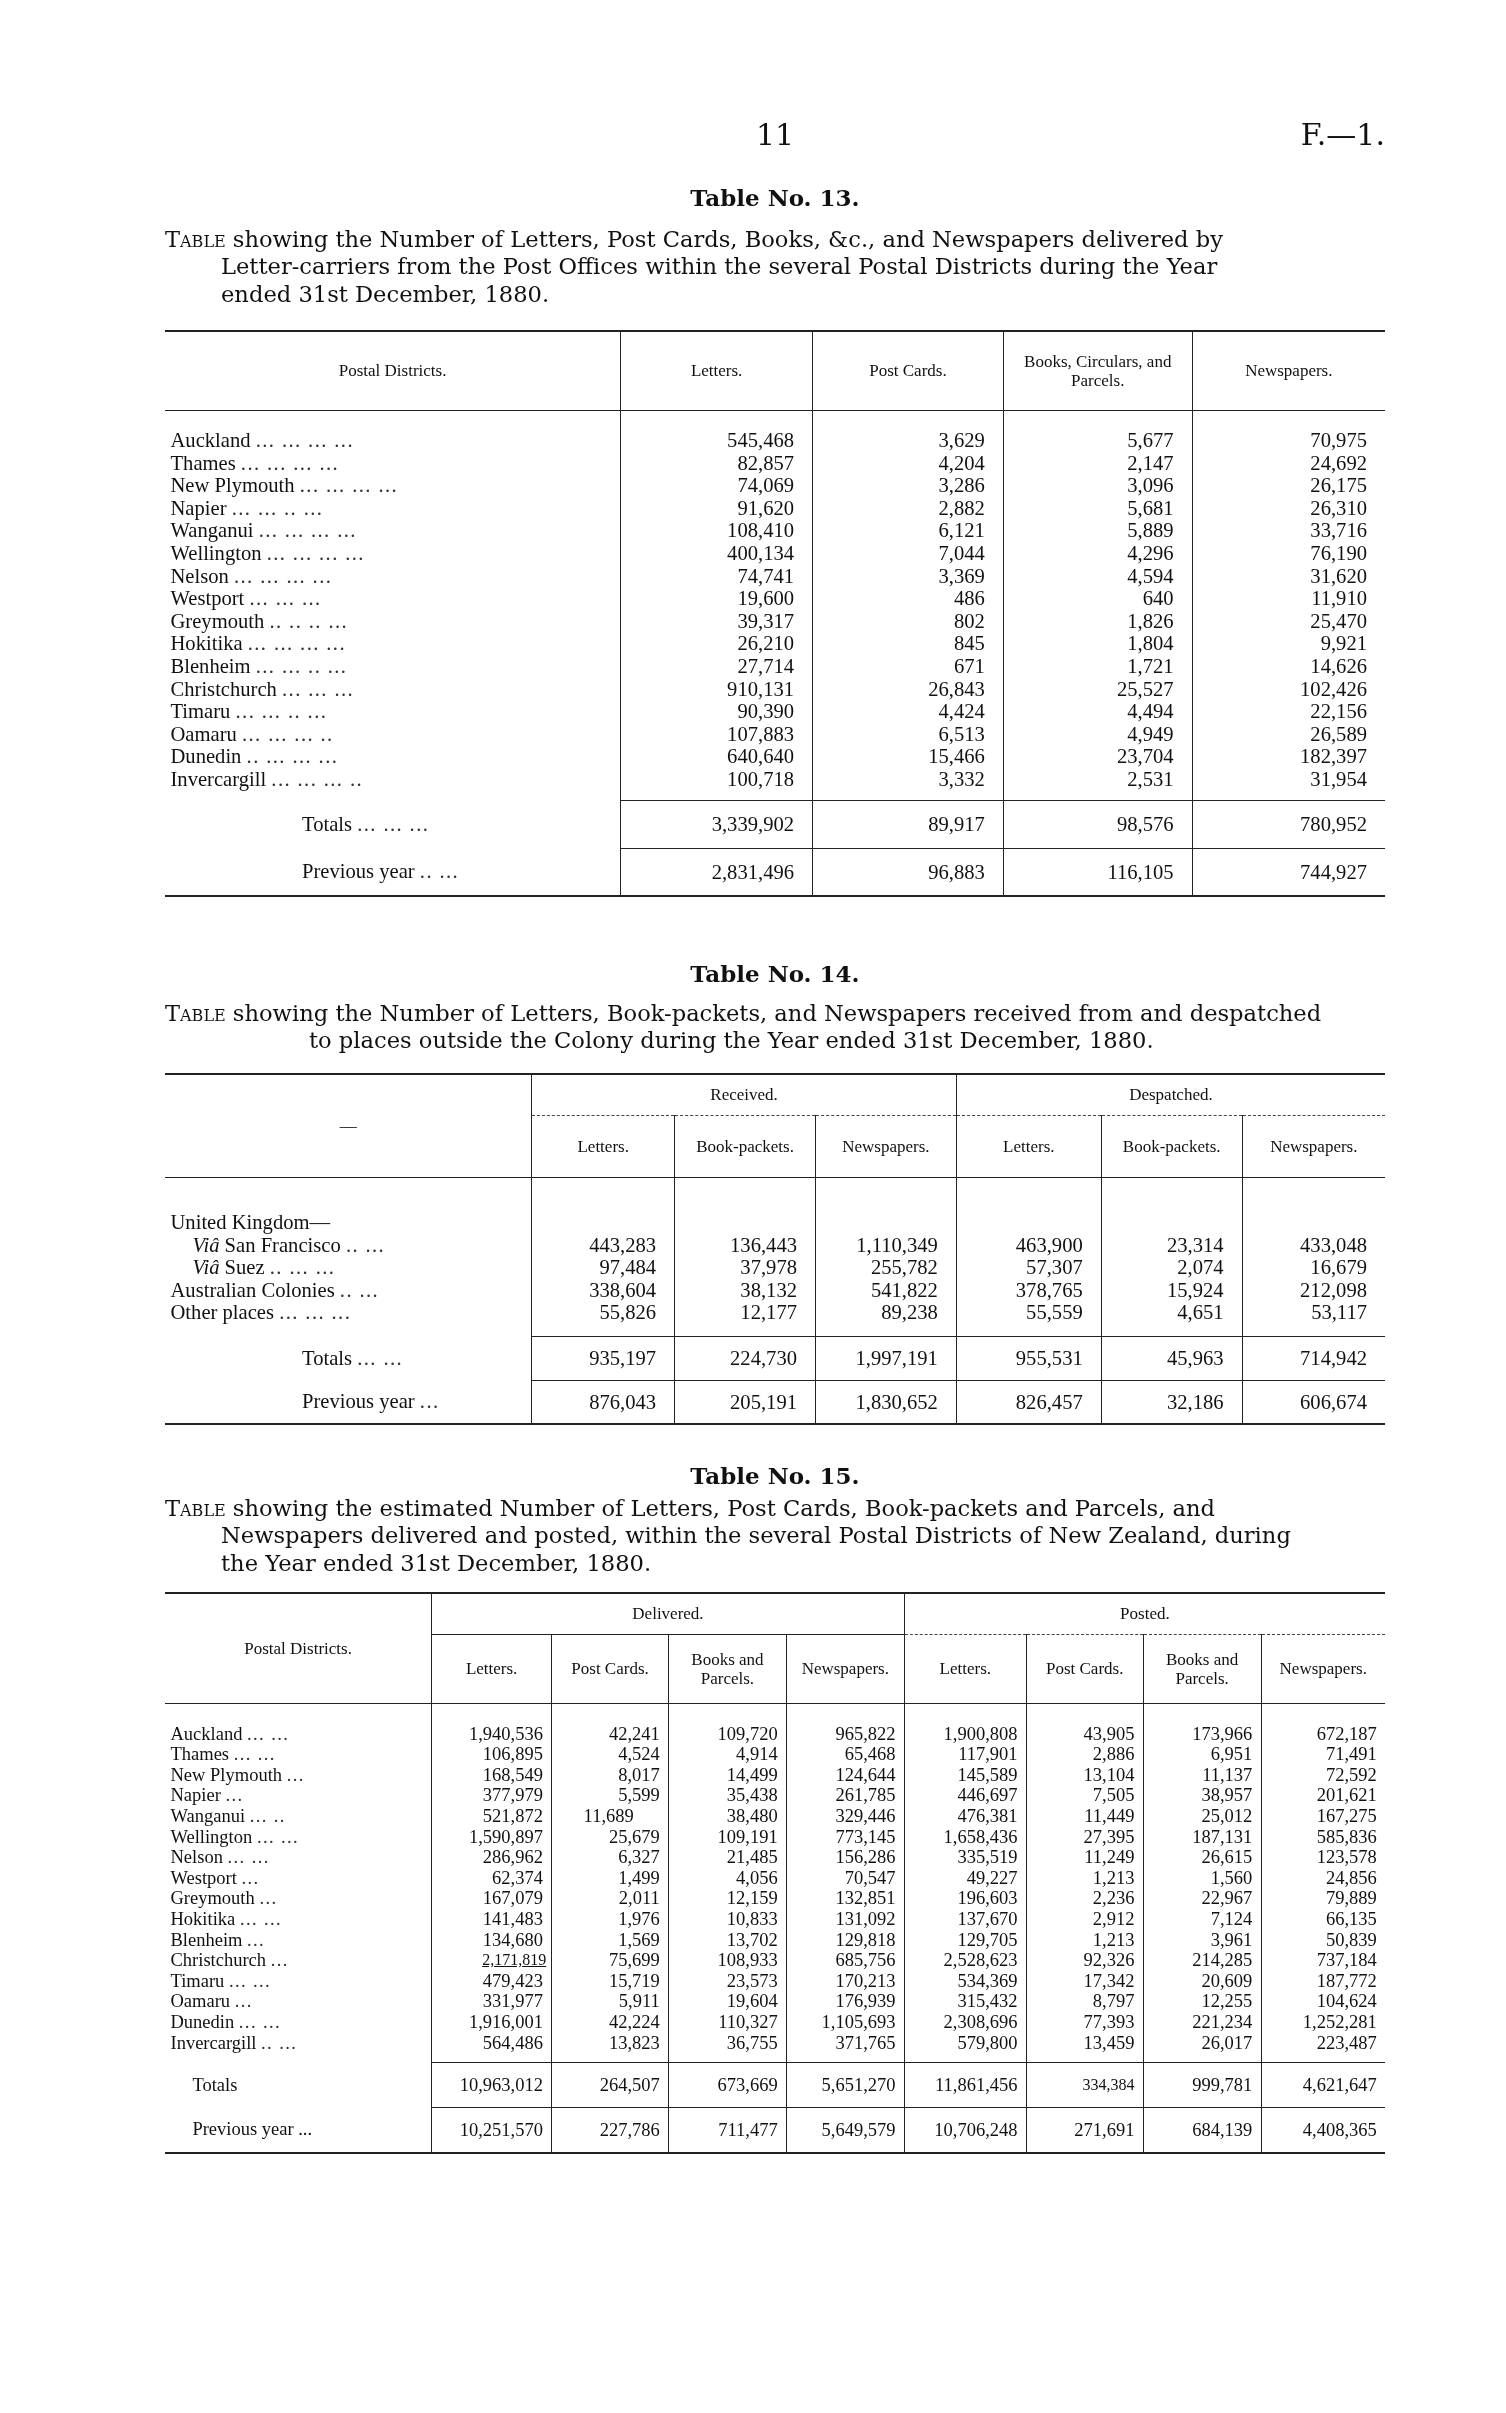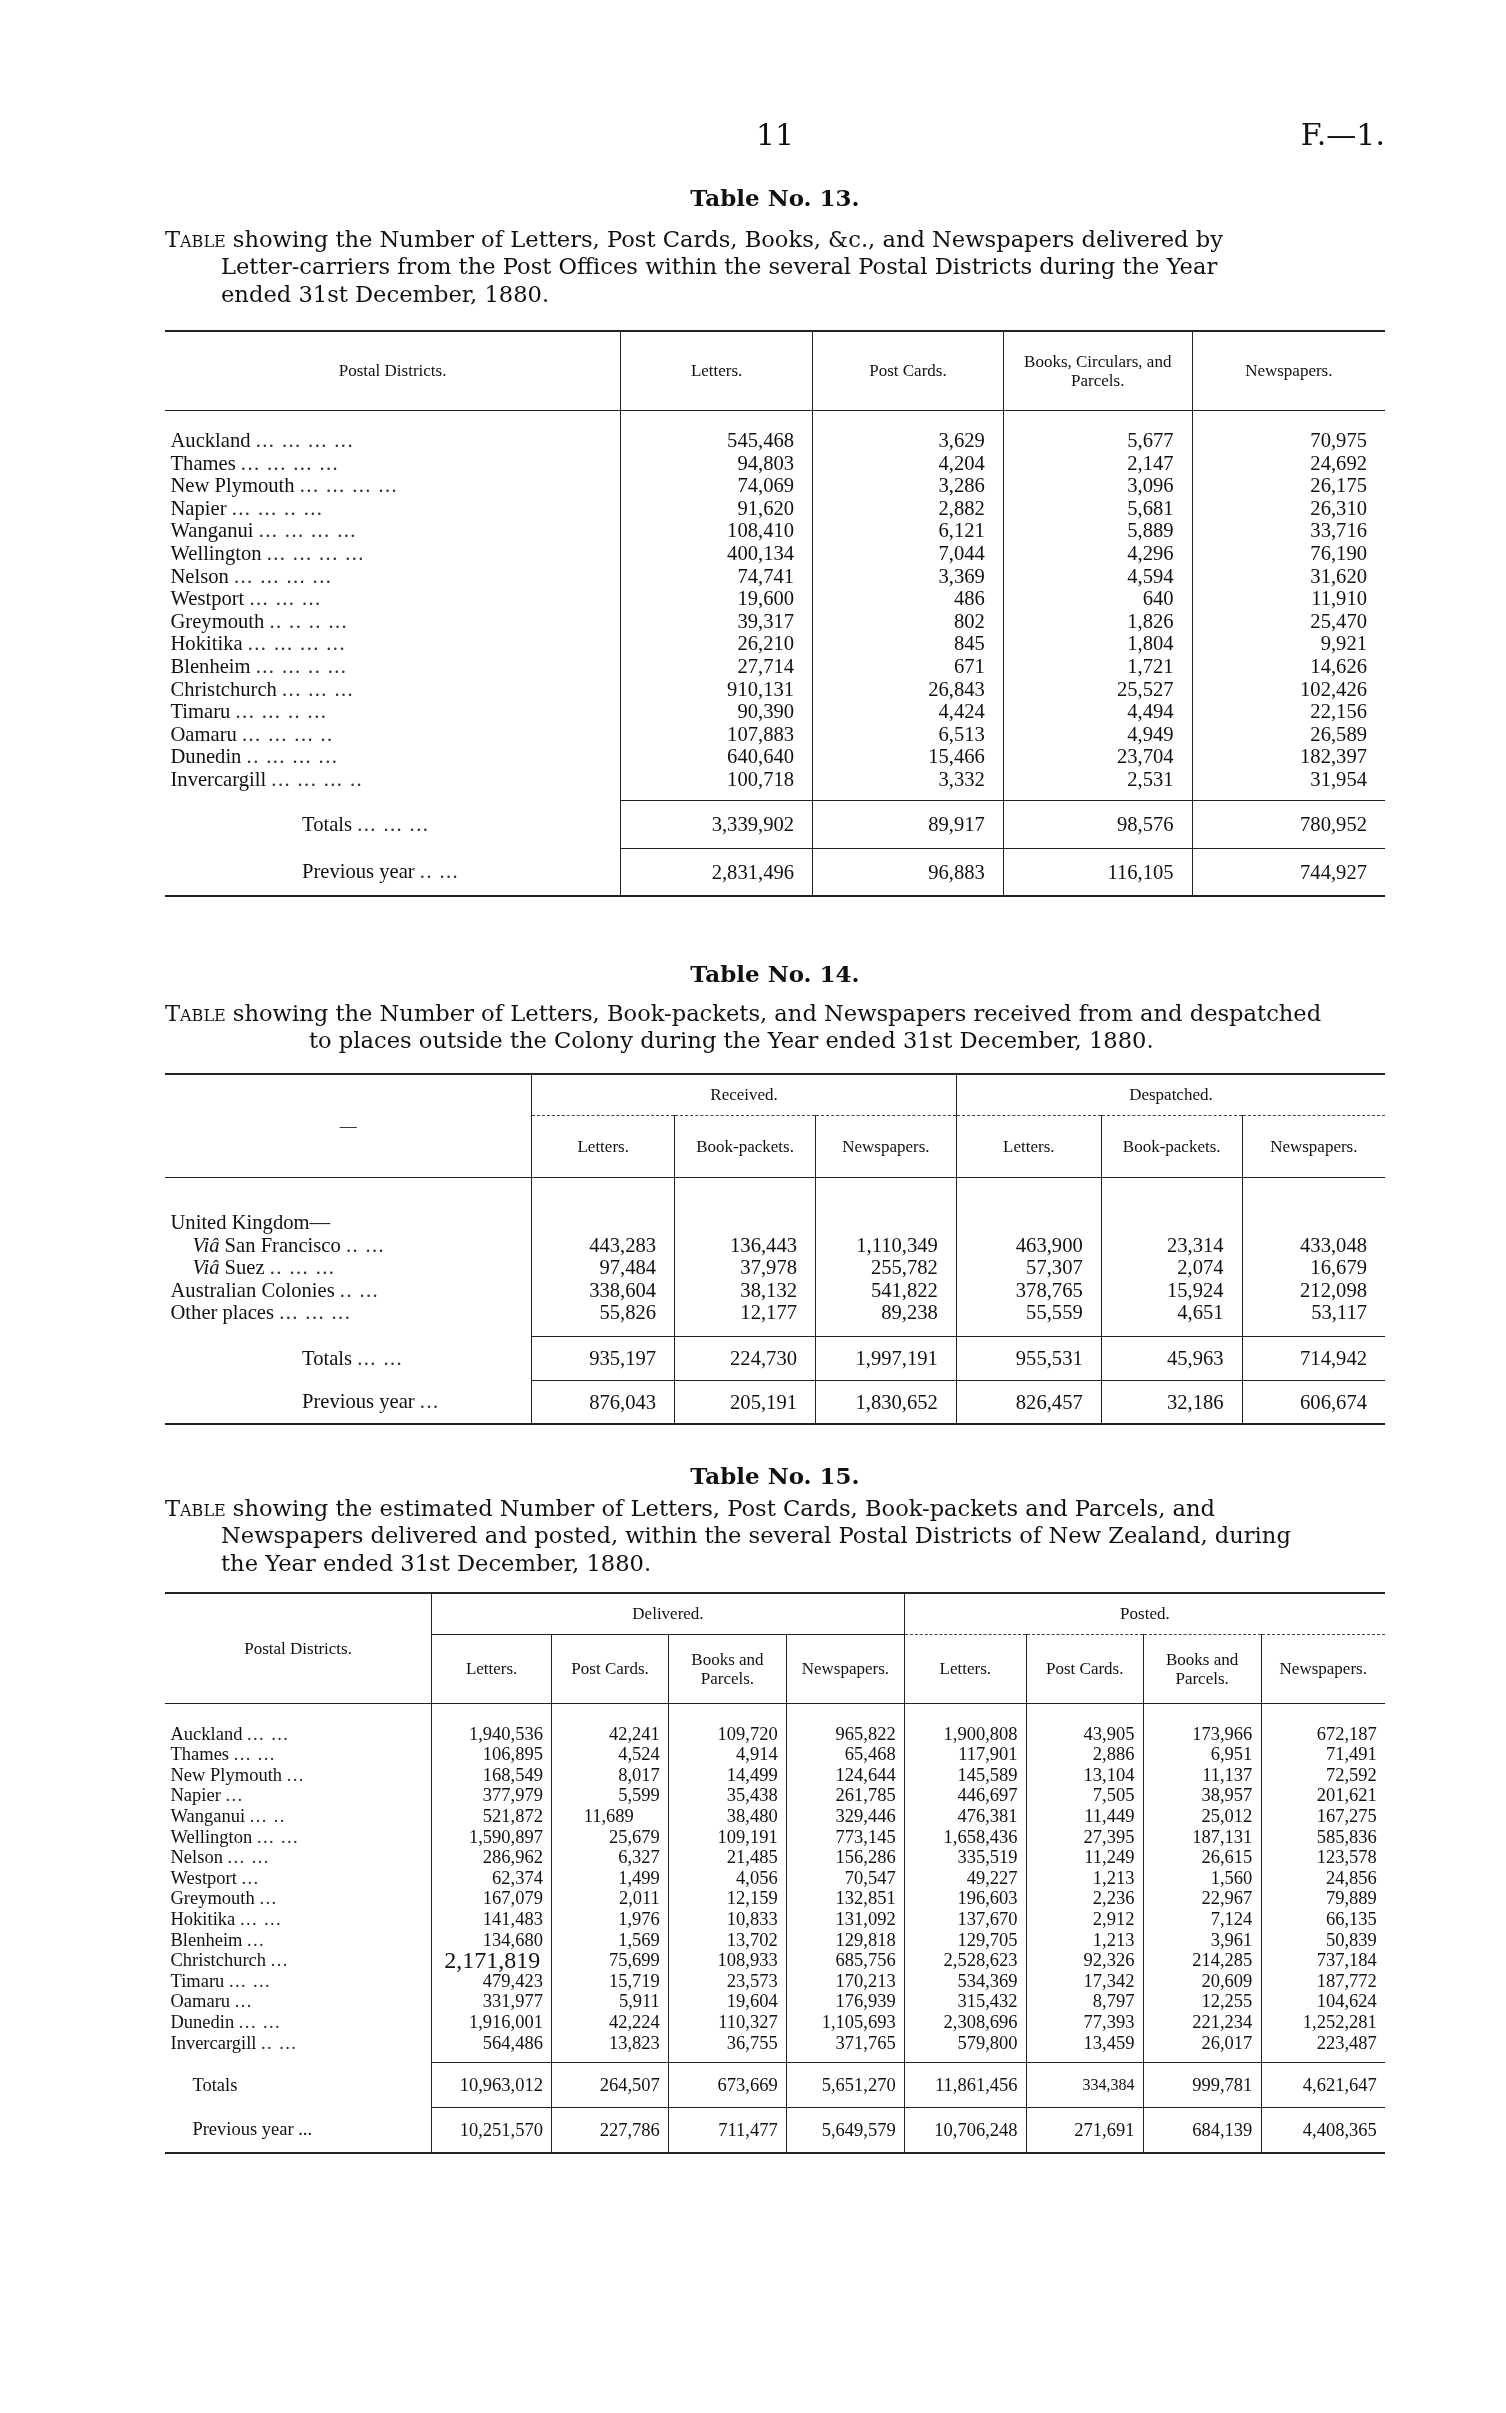--- a/index.html
+++ b/index.html
@@ -73,21 +73,21 @@
       </tr>
       <tr>
         <td class="name "><span>Auckland</span><span>  </span><span class="dots">...   ...   ...   ...</span></td>
         <td class="num vl">545,468</td>
         <td class="num vl">3,629</td>
         <td class="num vl">5,677</td>
         <td class="num vl">70,975</td>
       </tr>
       <tr>
         <td class="name "><span>Thames</span><span>  </span><span class="dots">...   ...   ...   ...</span></td>
-        <td class="num vl">94,803</td>
+        <td class="num vl">82,857</td>
         <td class="num vl">4,204</td>
         <td class="num vl">2,147</td>
         <td class="num vl">24,692</td>
       </tr>
       <tr>
         <td class="name "><span>New Plymouth</span><span>  </span><span class="dots">...   ...   ...   ...</span></td>
         <td class="num vl">74,069</td>
         <td class="num vl">3,286</td>
         <td class="num vl">3,096</td>
         <td class="num vl">26,175</td>
@@ -487,21 +487,21 @@
         <td class="num vl" style="font-size: 18.5px; line-height: 20.6px; padding-right: 8.2px;">1,569</td>
         <td class="num vl" style="font-size: 18.5px; line-height: 20.6px; padding-right: 8.2px;">13,702</td>
         <td class="num vl" style="font-size: 18.5px; line-height: 20.6px; padding-right: 8.2px;">129,818</td>
         <td class="num vl" style="font-size: 18.5px; line-height: 20.6px; padding-right: 8.2px;">129,705</td>
         <td class="num vl" style="font-size: 18.5px; line-height: 20.6px; padding-right: 8.2px;">1,213</td>
         <td class="num vl" style="font-size: 18.5px; line-height: 20.6px; padding-right: 8.2px;">3,961</td>
         <td class="num vl" style="font-size: 18.5px; line-height: 20.6px; padding-right: 8.2px;">50,839</td>
       </tr>
       <tr>
         <td class="name " style="font-size: 18.5px; line-height: 20.6px;"><span>Christchurch</span><span>  </span><span class="dots">...</span></td>
-        <td class="num vl" style="font-size: 24px; line-height: 20.6px; padding-right: 11px;">2,171,819</td>
+        <td class="num vl" style="font-size: 16px; line-height: 20.6px; padding-right: 5px; text-decoration: underline;">2,171,819</td>
         <td class="num vl" style="font-size: 18.5px; line-height: 20.6px; padding-right: 8.2px;">75,699</td>
         <td class="num vl" style="font-size: 18.5px; line-height: 20.6px; padding-right: 8.2px;">108,933</td>
         <td class="num vl" style="font-size: 18.5px; line-height: 20.6px; padding-right: 8.2px;">685,756</td>
         <td class="num vl" style="font-size: 18.5px; line-height: 20.6px; padding-right: 8.2px;">2,528,623</td>
         <td class="num vl" style="font-size: 18.5px; line-height: 20.6px; padding-right: 8.2px; margin-left: 25px;">92,326</td>
         <td class="num vl" style="font-size: 18.5px; line-height: 20.6px; padding-right: 8.2px;">214,285</td>
         <td class="num vl" style="font-size: 18.5px; line-height: 20.6px; padding-right: 8.2px;">737,184</td>
       </tr>
       <tr>
         <td class="name " style="font-size: 18.5px; line-height: 20.6px;"><span>Timaru</span><span>  </span><span class="dots">...   ...</span></td>

